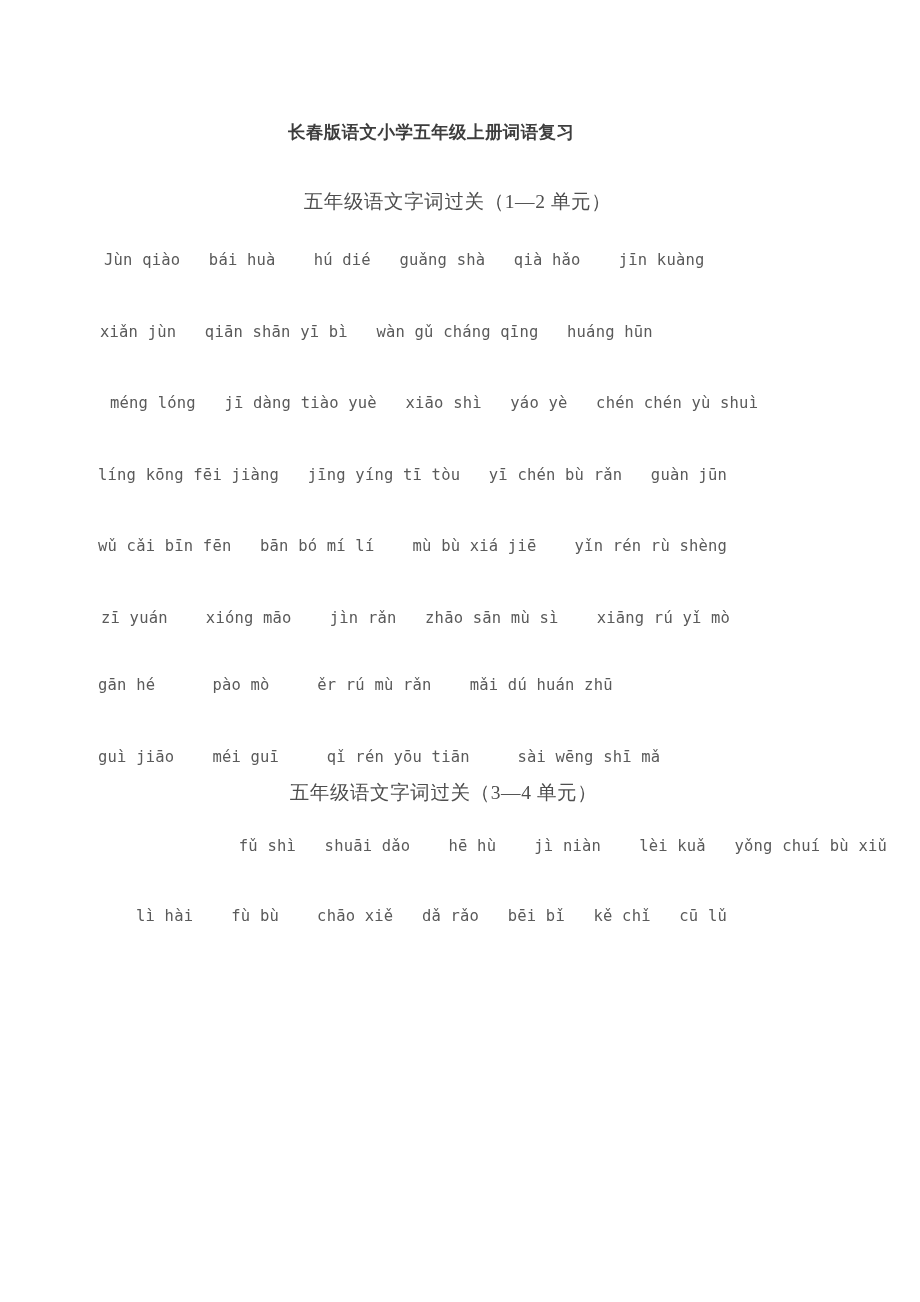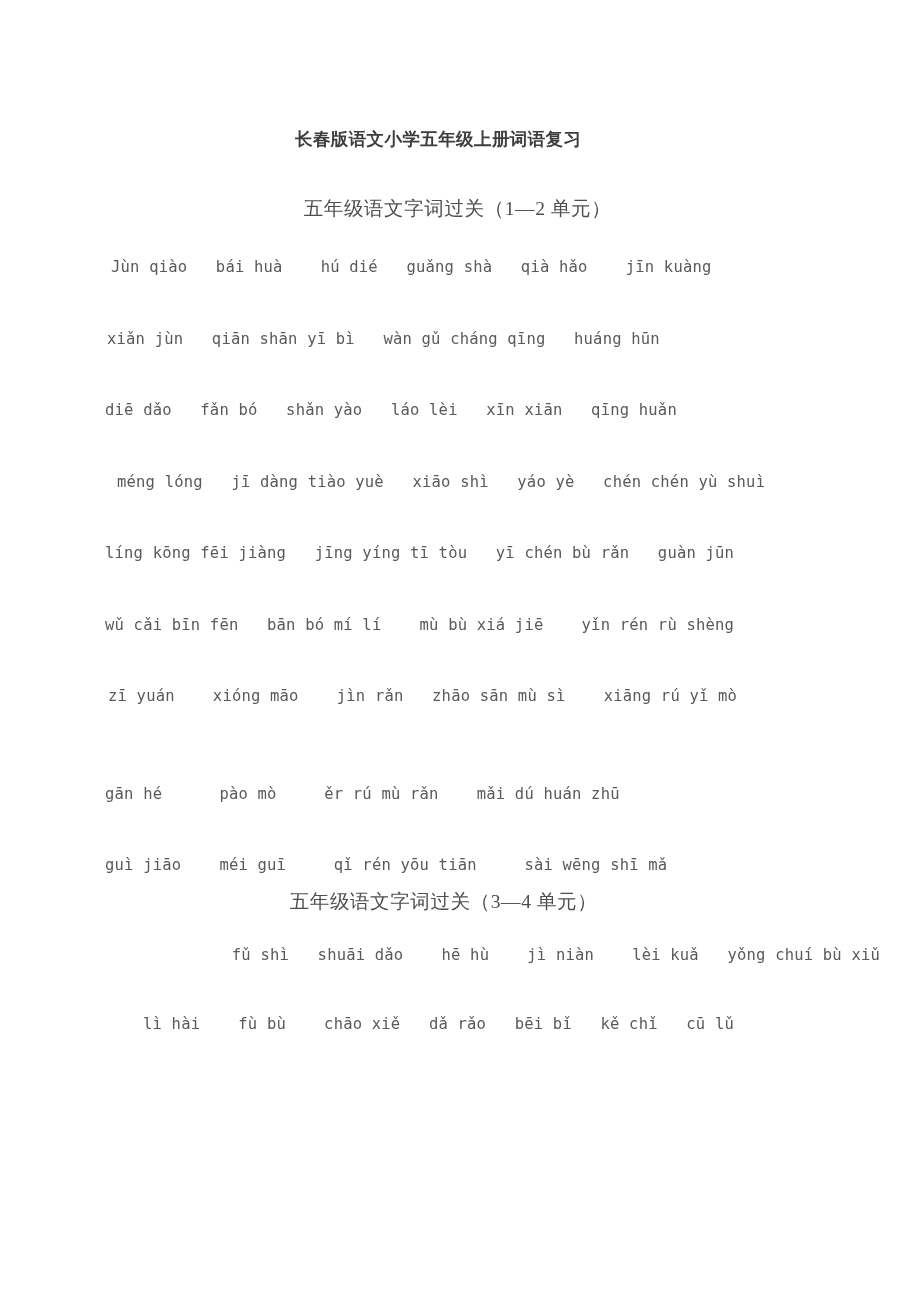--- a/index.html
+++ b/index.html
@@ -15,21 +15,21 @@
     color: #4a4a4a;
     overflow: hidden;
     position: relative;
   }
 
   .page {
     position: relative;
     width: 887px;
     height: 1302px;
     box-sizing: border-box;
-    padding: 7px;
+    padding: 0;
   }
 
   
   .doc-title {
     font-family: "DejaVu Sans", "Liberation Sans", sans-serif;
     font-weight: bold;
     font-size: 17.5px;
     color: #3d3d3d;
     text-align: left;
     padding-left: 288px;
@@ -61,21 +61,21 @@
     font-size: 15.5px;
     color: #5a5a5a;
     line-height: 1;
     white-space: pre;
     letter-spacing: 0.2px;
   }
 
   
   .s1 .pinyin-row { margin-top: 56px; }
   .s1 .pinyin-row.r1 { margin-top: 38px; }
-  .s1 .pinyin-row.r8 { margin-top: 82px; }
+  .s1 .pinyin-row.r8 { margin-top: 52px; }
   .s1 .pinyin-row.r10 { margin-top: 56px; }
 
   .s2 .pinyin-row { margin-top: 54px; }
   .s2 .pinyin-row.r1 { margin-top: 33px; text-align: right; }
 
   
   .i-98  { padding-left: 98px; }
   .i-100 { padding-left: 100px; }
   .i-101 { padding-left: 101px; }
   .i-104 { padding-left: 104px; }
@@ -91,21 +91,20 @@
 
   <div class="doc-title">长春版语文小学五年级上册词语复习</div>
 
   <div>
 
     <div class="section-heading first">五年级语文字词过关（1—2 单元）</div>
 
     <div class="pinyin-block s1">
       <div class="pinyin-row r1 i-104">Jùn qiào   bái huà    hú dié   guǎng shà   qià hǎo    jīn kuàng</div>
       <div class="pinyin-row r2 i-100">xiǎn jùn   qiān shān yī bì   wàn gǔ cháng qīng   huáng hūn</div>
-      <div class="pinyin-row r3 i-98">diē dǎo   fǎn bó   shǎn yào   láo lèi   xīn xiān   qīng huǎn</div>
       <div class="pinyin-row r4 i-110">méng lóng   jī dàng tiào yuè   xiāo shì   yáo yè   chén chén yù shuì</div>
       <div class="pinyin-row r5 i-98">líng kōng fēi jiàng   jīng yíng tī tòu   yī chén bù rǎn   guàn jūn</div>
       <div class="pinyin-row r6 i-98">wǔ cǎi bīn fēn   bān bó mí lí    mù bù xiá jiē    yǐn rén rù shèng</div>
       <div class="pinyin-row r7 i-101">zī yuán    xióng māo    jìn rǎn   zhāo sān mù sì    xiāng rú yǐ mò</div>
       <div class="pinyin-row r8 i-98">gān hé      pào mò     ěr rú mù rǎn    mǎi dú huán zhū</div>
       <div class="pinyin-row r9 i-98">guì jiāo    méi guī     qǐ rén yōu tiān     sài wēng shī mǎ</div>
     </div>
   </div>
 
   <div>

